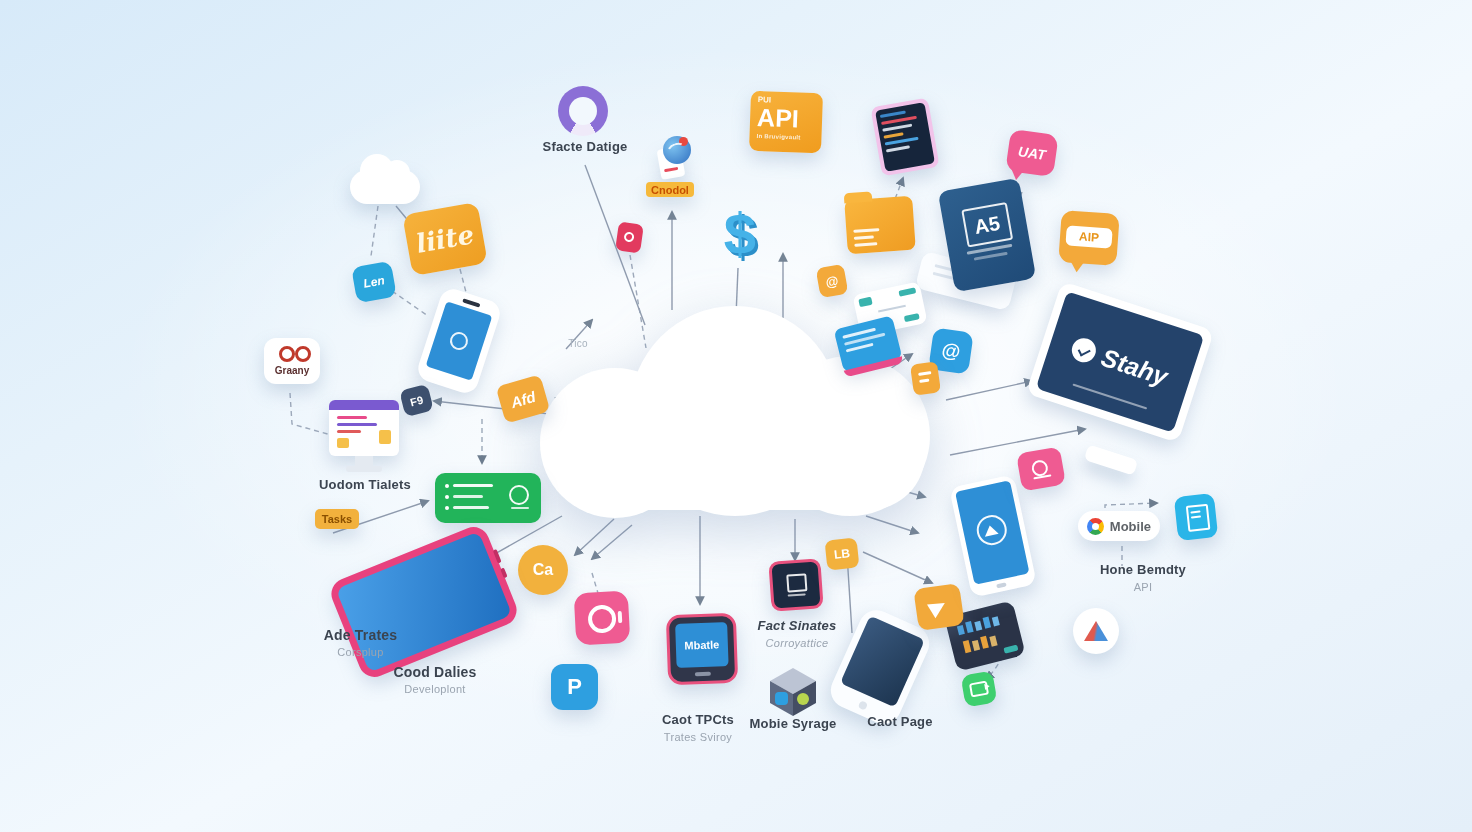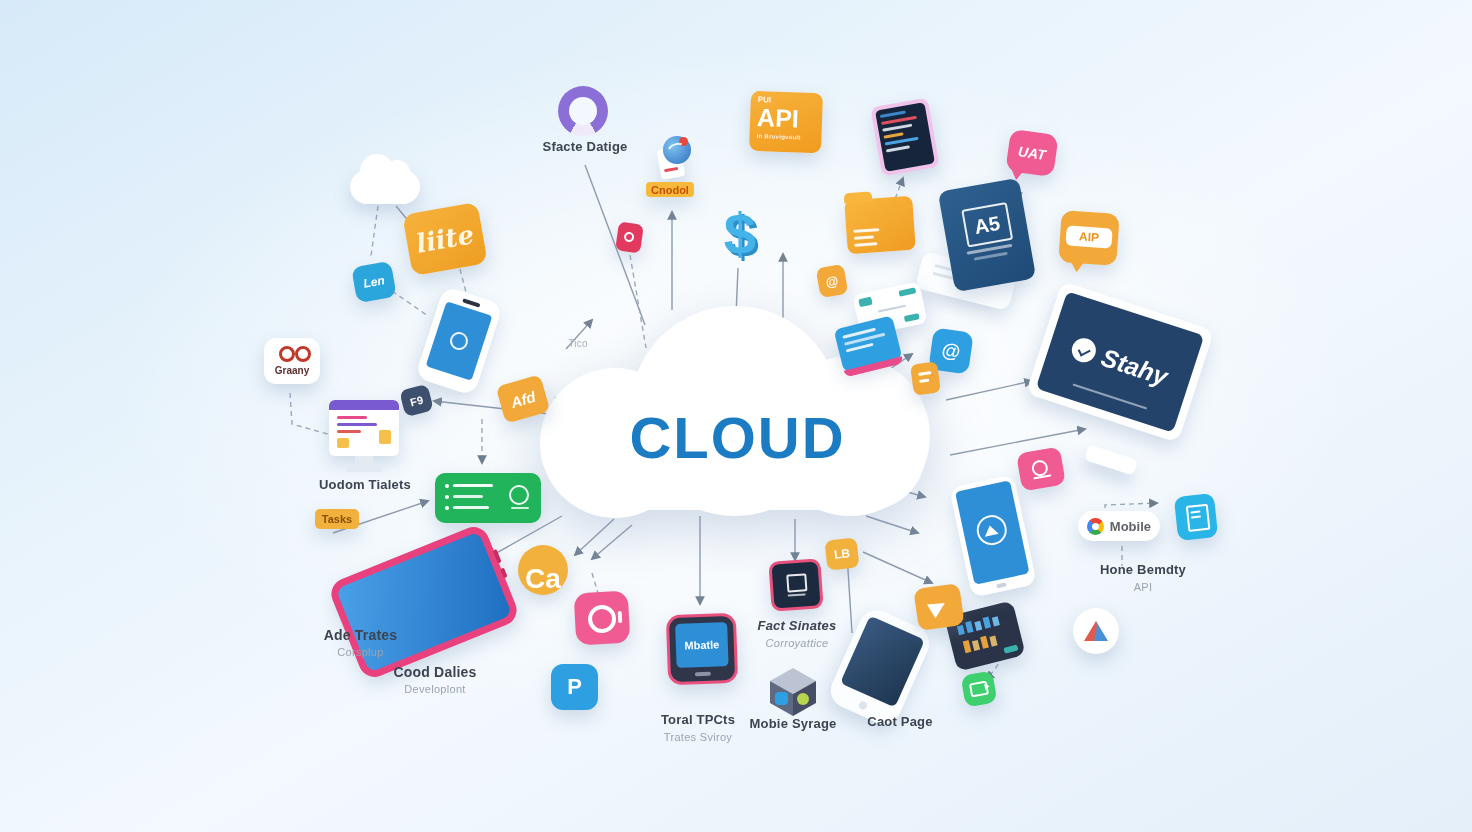--- a/index.html
+++ b/index.html
@@ -78,21 +78,20 @@
     <path class="ln" d="M566,349 L592,320" marker-end="url(#arr)"></path>
     <path class="ln" d="M425,241 L396,206"></path>
     <path class="dsh" d="M460,269 L468,300"></path>
   </svg>
 
   <div class="cloudMain">
     <div class="puff" style="left:85px;top:0;width:210px;height:210px;"></div>
     <div class="puff" style="left:-5px;top:62px;width:150px;height:150px;"></div>
     <div class="puff" style="left:225px;top:50px;width:160px;height:160px;"></div>
     <div class="puff" style="left:5px;top:92px;width:375px;height:112px;border-radius:56px;"></div>
-    <div class="cloudTitle">CLOUD</div>
   </div>
 
   <div class="node cloud3d shd" style="left:350px;top:170px;width:70px;height:34px;"></div>
 
   <div class="node" style="left:558px;top:86px;width:50px;height:50px;border-radius:50%;
        background:conic-gradient(from 210deg,#8b6fd6 0 300deg,#efeaf9 300deg 360deg);">
     <div class="abs" style="left:11px;top:11px;width:28px;height:28px;border-radius:50%;background:#f2f8fd;"></div>
   </div>
   <div class="lbl" style="left:505px;top:139px;width:160px;">
     <div>Sfacte Datige</div>
@@ -257,21 +256,21 @@
     <div class="abs" style="left:10px;top:11px;width:4px;height:4px;background:#fff;border-radius:50%;"></div>
     <div class="bar abs" style="left:18px;top:11px;width:40px;height:3px;opacity:.95;"></div>
     <div class="abs" style="left:10px;top:22px;width:4px;height:4px;background:#fff;border-radius:50%;"></div>
     <div class="bar abs" style="left:18px;top:22px;width:30px;height:3px;opacity:.85;"></div>
     <div class="abs" style="left:10px;top:33px;width:4px;height:4px;background:#fff;border-radius:50%;"></div>
     <div class="bar abs" style="left:18px;top:33px;width:36px;height:3px;opacity:.9;"></div>
     <div class="ring abs" style="right:12px;top:12px;width:16px;height:16px;border-width:2px;opacity:.95;"></div>
     <div class="bar abs" style="right:12px;top:34px;width:18px;height:2px;opacity:.8;"></div>
   </div>
 
-  <div class="node badge shd" style="left:518px;top:545px;width:50px;height:50px;border-radius:50%;background:#f2b13d;font-size:28px;font-weight:800;align-items:flex-end;">
+  <div class="node badge shd" style="left:518px;top:545px;width:50px;height:50px;border-radius:50%;background:#f2b13d;font-size:16px;font-weight:800;">
     <span>Ca</span>
   </div>
 
   <div class="node shd" style="left:575px;top:592px;width:54px;height:52px;border-radius:14px;background:#ef5b92;transform:rotate(-3deg);">
     <div class="ring abs" style="left:13px;top:13px;width:20px;height:20px;border-width:4px;"></div>
     <div class="bar abs" style="right:7px;top:20px;width:4px;height:12px;opacity:.95;"></div>
   </div>
 
   <div class="node badge shd" style="left:551px;top:664px;width:47px;height:46px;border-radius:12px;background:#2e9fe0;font-size:22px;font-weight:800;">
     <span>P</span>
@@ -390,21 +389,21 @@
   <div class="lbl" style="left:298px;top:626px;width:125px;font-size:14px;">
     <div>Ade Trates</div>
     <div class="sub">Corsplup</div>
   </div>
   <div class="lbl" style="left:365px;top:663px;width:140px;font-size:14px;">
     <div>Cood Dalies</div>
     <div class="sub">Developlont</div>
   </div>
 
   <div class="lbl" style="left:638px;top:712px;width:120px;">
-    <div>Toral TPCts</div>
+    <div>Caot TPCts</div>
     <div class="sub">Trates Sviroy</div>
   </div>
   <div class="lbl" style="left:728px;top:716px;width:130px;">
     <div>Mobie Syrage</div>
   </div>
   <div class="lbl" style="left:850px;top:714px;width:100px;">
     <div>Caot Page</div>
   </div>
 
 </div>

